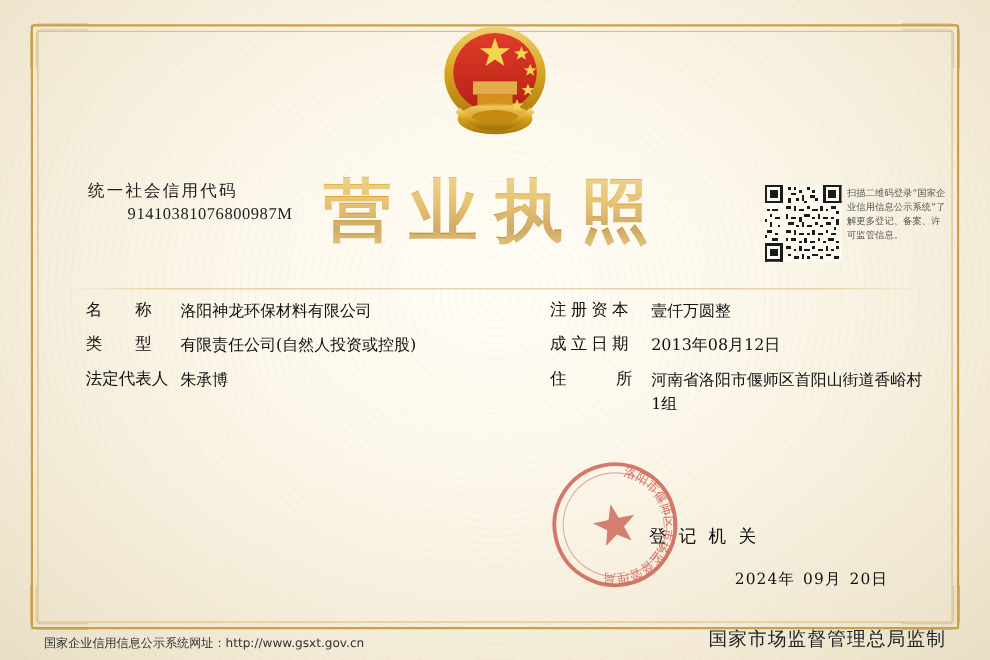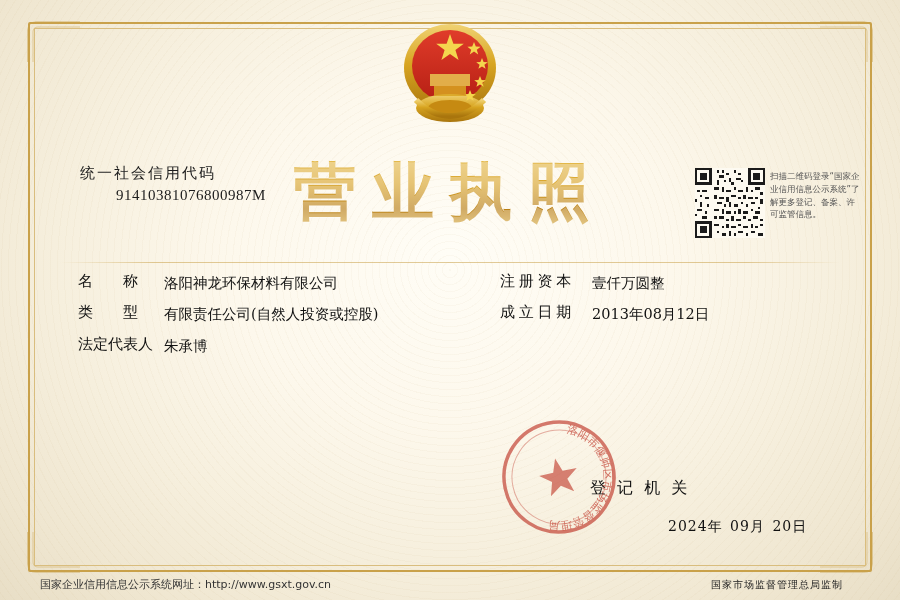--- a/index.html
+++ b/index.html
@@ -113,22 +113,22 @@
   }
   .date-line span{margin-right:2px;}
 
   
   .foot-left{
     position:absolute;left:40px;bottom:8px;
     font-size:11px;color:#333;
     font-family:"DejaVu Sans","Liberation Sans",sans-serif;
   }
   .foot-right{
-    position:absolute;right:57px;bottom:8px;
-    font-size:10px;color:#222;letter-spacing:1px;
+    position:absolute;right:40px;bottom:8px;
+    font-size:17px;color:#222;letter-spacing:1px;
     font-family:Liberation Mono, monospace;
   }
 </style>
 </head>
 <body>
 
 <div class="cert">
 
   <div class="border-outer"></div>
   <div class="border-inner"></div>
@@ -326,20 +326,24 @@
 
   <div class="fields-right">
     <div class="row">
       <div class="lbl rlbl">注 册 资 本</div>
       <div class="val">壹仟万圆整</div>
     </div>
     <div class="row">
       <div class="lbl rlbl">成 立 日 期</div>
       <div class="val">2013年08月12日</div>
     </div>
+    <div class="row">
+      <div class="lbl rlbl">住　　　所</div>
+      <div class="val">河南省洛阳市偃师区首阳山街道香峪村1组</div>
+    </div>
   </div>
 
   <div class="seal">
     <svg viewBox="0 0 118 118">
       <circle cx="59" cy="59" r="55" fill="none" stroke="#c0392b" stroke-width="3.5" opacity=".85"></circle>
       <circle cx="59" cy="59" r="47" fill="none" stroke="#c0392b" stroke-width="1" opacity=".5"></circle>
       <polygon points="59,40 63.8,53.6 78.2,53.8 66.8,62.4 70.9,76.2 59,68 47.1,76.2 51.2,62.4 39.8,53.8 54.2,53.6" fill="#c0392b" opacity=".8"></polygon>
       <path id="sealpath" d="M59,14 a45,45 0 1,1 -0.1,0" fill="none"></path>
       <text font-size="11" fill="#c0392b" opacity=".9" font-family="'DejaVu Serif','Liberation Serif',serif">
         <textPath href="#sealpath" startOffset="6%">洛阳市偃师区市场监督管理局</textPath>

